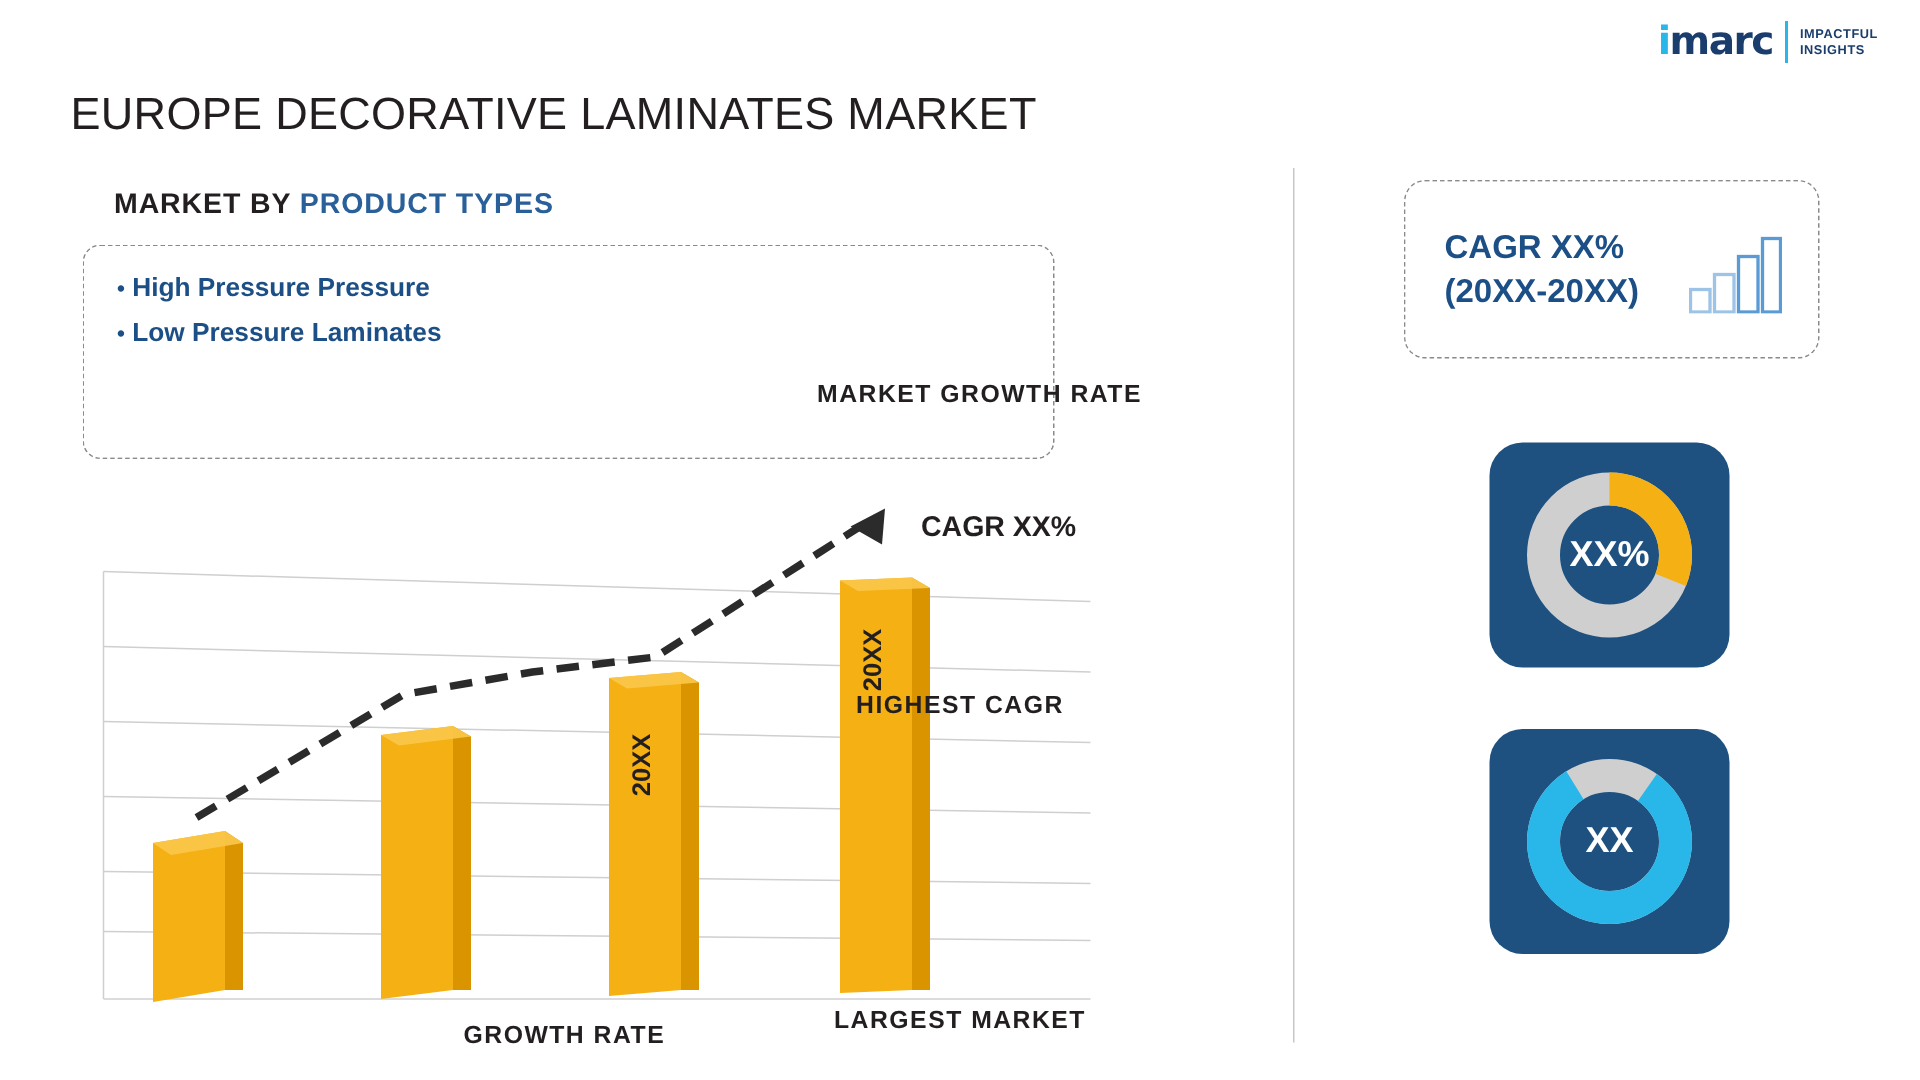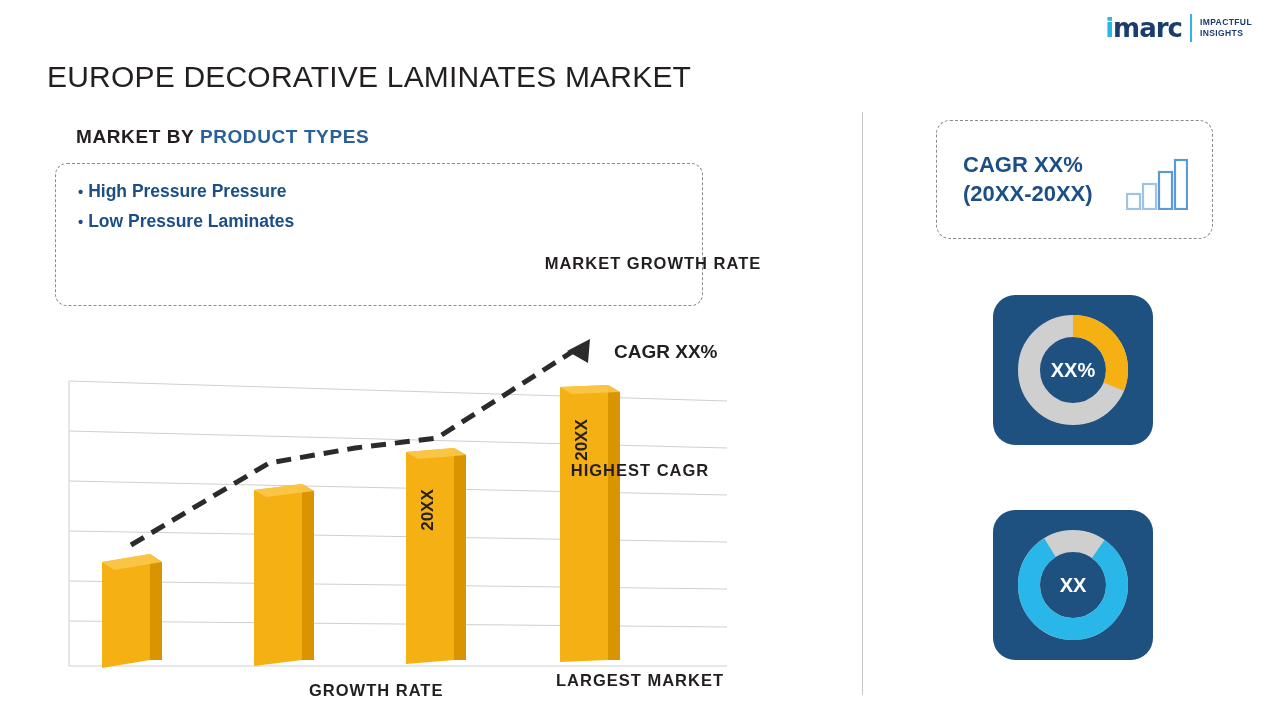--- a/index.html
+++ b/index.html
@@ -97,23 +97,23 @@
     font-size: 16.5px; font-weight: bold; color: #231f20;
     letter-spacing: 1px;
   }
   .mg-label { left: 0; top: 254px; padding-left: 26px; }
   .tile {
     position: absolute; width: 160px; height: 150px;
     border-radius: 22px; background: #1e5180;
     display: flex; align-items: center; justify-content: center;
   }
   .tile1 { left: 993px; top: 295px; }
-  .tile2 { left: 993px; top: 510px; }
+  .tile2 { left: 993px; top: 486px; }
   .tile-text {
-    position: absolute; font-size: 20px; font-weight: bold; color: #ffffff;
+    position: absolute; font-size: 24px; font-weight: bold; color: #ffffff;
   }
   .hc-label { left: 0; top: 461px; }
   .lm-label { left: 0; top: 671px; }
 </style>
 </head>
 <body>
 
 <div class="page">
 
   <div class="logo">

